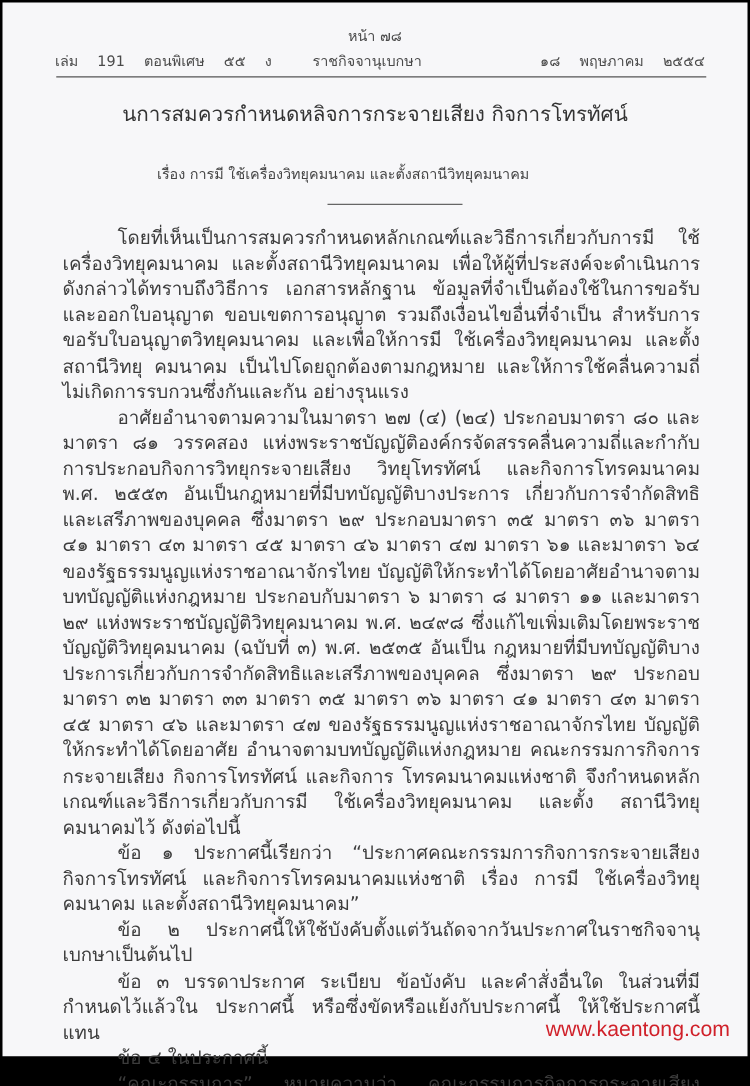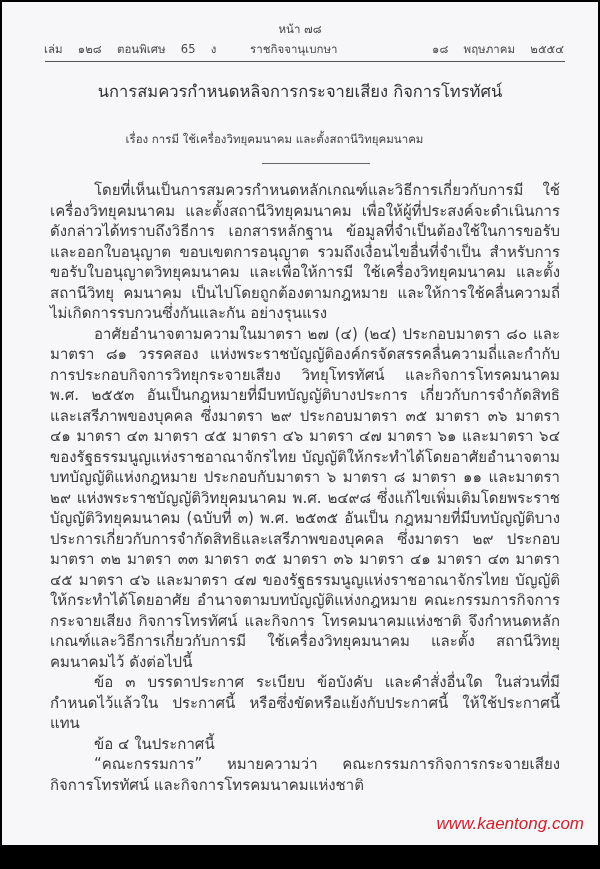--- a/index.html
+++ b/index.html
@@ -91,21 +91,20 @@
     }
     .body p {
       margin: 0;
       text-indent: 44px;
     }
     .watermark {
       position: absolute;
       top: 812px;
       right: 14px;
       font-family: "Liberation Sans", sans-serif;
-      font-style: italic;
       font-size: 17px;
       color: #d0212a;
     }
     .footer-bar {
       position: absolute;
       left: 0;
       top: 888px;
       width: 600px;
       height: 23px;
       background: #8b5cf6;
@@ -120,33 +119,35 @@
       letter-spacing: -0.3px;
     }
   </style>
 </head>
 <body>
 
 <div class="page">
   <div class="pagenum">หน้า ๗๘</div>
 
   <div class="header-row">
-    <span class="left">เล่ม  ๑๒๘  ตอนพิเศษ  65  ง</span>
+    <span class="left">เล่ม  191  ตอนพิเศษ  ๕๕  ง</span>
     <span class="center">ราชกิจจานุเบกษา</span>
     <span class="right">๑๘  พฤษภาคม  ๒๕๕๔</span>
   </div>
   <div class="header-rule"></div>
 
   <div class="title1">นการสมควรกำหนดหลิจการกระจายเสียง  กิจการโทรทัศน์</div>
   <div class="subject">เรื่อง  การมี  ใช้เครื่องวิทยุคมนาคม  และตั้งสถานีวิทยุคมนาคม</div>
   <div class="title-rule"></div>
 
   <div class="body">
     <p>โดยที่เห็นเป็นการสมควรกำหนดหลักเกณฑ์และวิธีการเกี่ยวกับการมี  ใช้เครื่องวิทยุคมนาคม และตั้งสถานีวิทยุคมนาคม  เพื่อให้ผู้ที่ประสงค์จะดำเนินการดังกล่าวได้ทราบถึงวิธีการ  เอกสารหลักฐาน ข้อมูลที่จำเป็นต้องใช้ในการขอรับและออกใบอนุญาต  ขอบเขตการอนุญาต  รวมถึงเงื่อนไขอื่นที่จำเป็น สำหรับการขอรับใบอนุญาตวิทยุคมนาคม  และเพื่อให้การมี  ใช้เครื่องวิทยุคมนาคม  และตั้งสถานีวิทยุ คมนาคม  เป็นไปโดยถูกต้องตามกฎหมาย  และให้การใช้คลื่นความถี่ไม่เกิดการรบกวนซึ่งกันและกัน อย่างรุนแรง</p>
     <p>อาศัยอำนาจตามความในมาตรา  ๒๗  (๔)  (๒๔)  ประกอบมาตรา  ๘๐  และมาตรา  ๘๑ วรรคสอง  แห่งพระราชบัญญัติองค์กรจัดสรรคลื่นความถี่และกำกับการประกอบกิจการวิทยุกระจายเสียง วิทยุโทรทัศน์  และกิจการโทรคมนาคม  พ.ศ.  ๒๕๕๓  อันเป็นกฎหมายที่มีบทบัญญัติบางประการ เกี่ยวกับการจำกัดสิทธิและเสรีภาพของบุคคล  ซึ่งมาตรา  ๒๙  ประกอบมาตรา  ๓๕  มาตรา  ๓๖ มาตรา  ๔๑  มาตรา  ๔๓  มาตรา  ๔๕  มาตรา  ๔๖  มาตรา  ๔๗  มาตรา  ๖๑  และมาตรา  ๖๔ ของรัฐธรรมนูญแห่งราชอาณาจักรไทย  บัญญัติให้กระทำได้โดยอาศัยอำนาจตามบทบัญญัติแห่งกฎหมาย ประกอบกับมาตรา  ๖  มาตรา  ๘  มาตรา  ๑๑  และมาตรา  ๒๙  แห่งพระราชบัญญัติวิทยุคมนาคม พ.ศ.  ๒๔๙๘  ซึ่งแก้ไขเพิ่มเติมโดยพระราชบัญญัติวิทยุคมนาคม  (ฉบับที่  ๓)  พ.ศ.  ๒๕๓๕  อันเป็น กฎหมายที่มีบทบัญญัติบางประการเกี่ยวกับการจำกัดสิทธิและเสรีภาพของบุคคล  ซึ่งมาตรา  ๒๙ ประกอบมาตรา  ๓๒  มาตรา  ๓๓  มาตรา  ๓๕  มาตรา  ๓๖  มาตรา  ๔๑  มาตรา  ๔๓  มาตรา  ๔๕ มาตรา  ๔๖  และมาตรา  ๔๗  ของรัฐธรรมนูญแห่งราชอาณาจักรไทย  บัญญัติให้กระทำได้โดยอาศัย อำนาจตามบทบัญญัติแห่งกฎหมาย  คณะกรรมการกิจการกระจายเสียง  กิจการโทรทัศน์  และกิจการ โทรคมนาคมแห่งชาติ  จึงกำหนดหลักเกณฑ์และวิธีการเกี่ยวกับการมี  ใช้เครื่องวิทยุคมนาคม  และตั้ง สถานีวิทยุคมนาคมไว้  ดังต่อไปนี้</p>
+    <p>ข้อ  ๑  ประกาศนี้เรียกว่า  “ประกาศคณะกรรมการกิจการกระจายเสียง  กิจการโทรทัศน์ และกิจการโทรคมนาคมแห่งชาติ  เรื่อง  การมี  ใช้เครื่องวิทยุคมนาคม  และตั้งสถานีวิทยุคมนาคม”</p>
+    <p>ข้อ  ๒  ประกาศนี้ให้ใช้บังคับตั้งแต่วันถัดจากวันประกาศในราชกิจจานุเบกษาเป็นต้นไป</p>
     <p>ข้อ  ๓  บรรดาประกาศ  ระเบียบ  ข้อบังคับ  และคำสั่งอื่นใด  ในส่วนที่มีกำหนดไว้แล้วใน ประกาศนี้  หรือซึ่งขัดหรือแย้งกับประกาศนี้  ให้ใช้ประกาศนี้แทน</p>
     <p>ข้อ  ๔  ในประกาศนี้</p>
     <p>“คณะกรรมการ”  หมายความว่า  คณะกรรมการกิจการกระจายเสียง  กิจการโทรทัศน์ และกิจการโทรคมนาคมแห่งชาติ</p>
   </div>
 
   <div class="watermark">www.kaentong.com</div>
 </div>
 
 <div class="footer-bar">
   <span class="caption">[850x1209] http://upic.me/</span>

